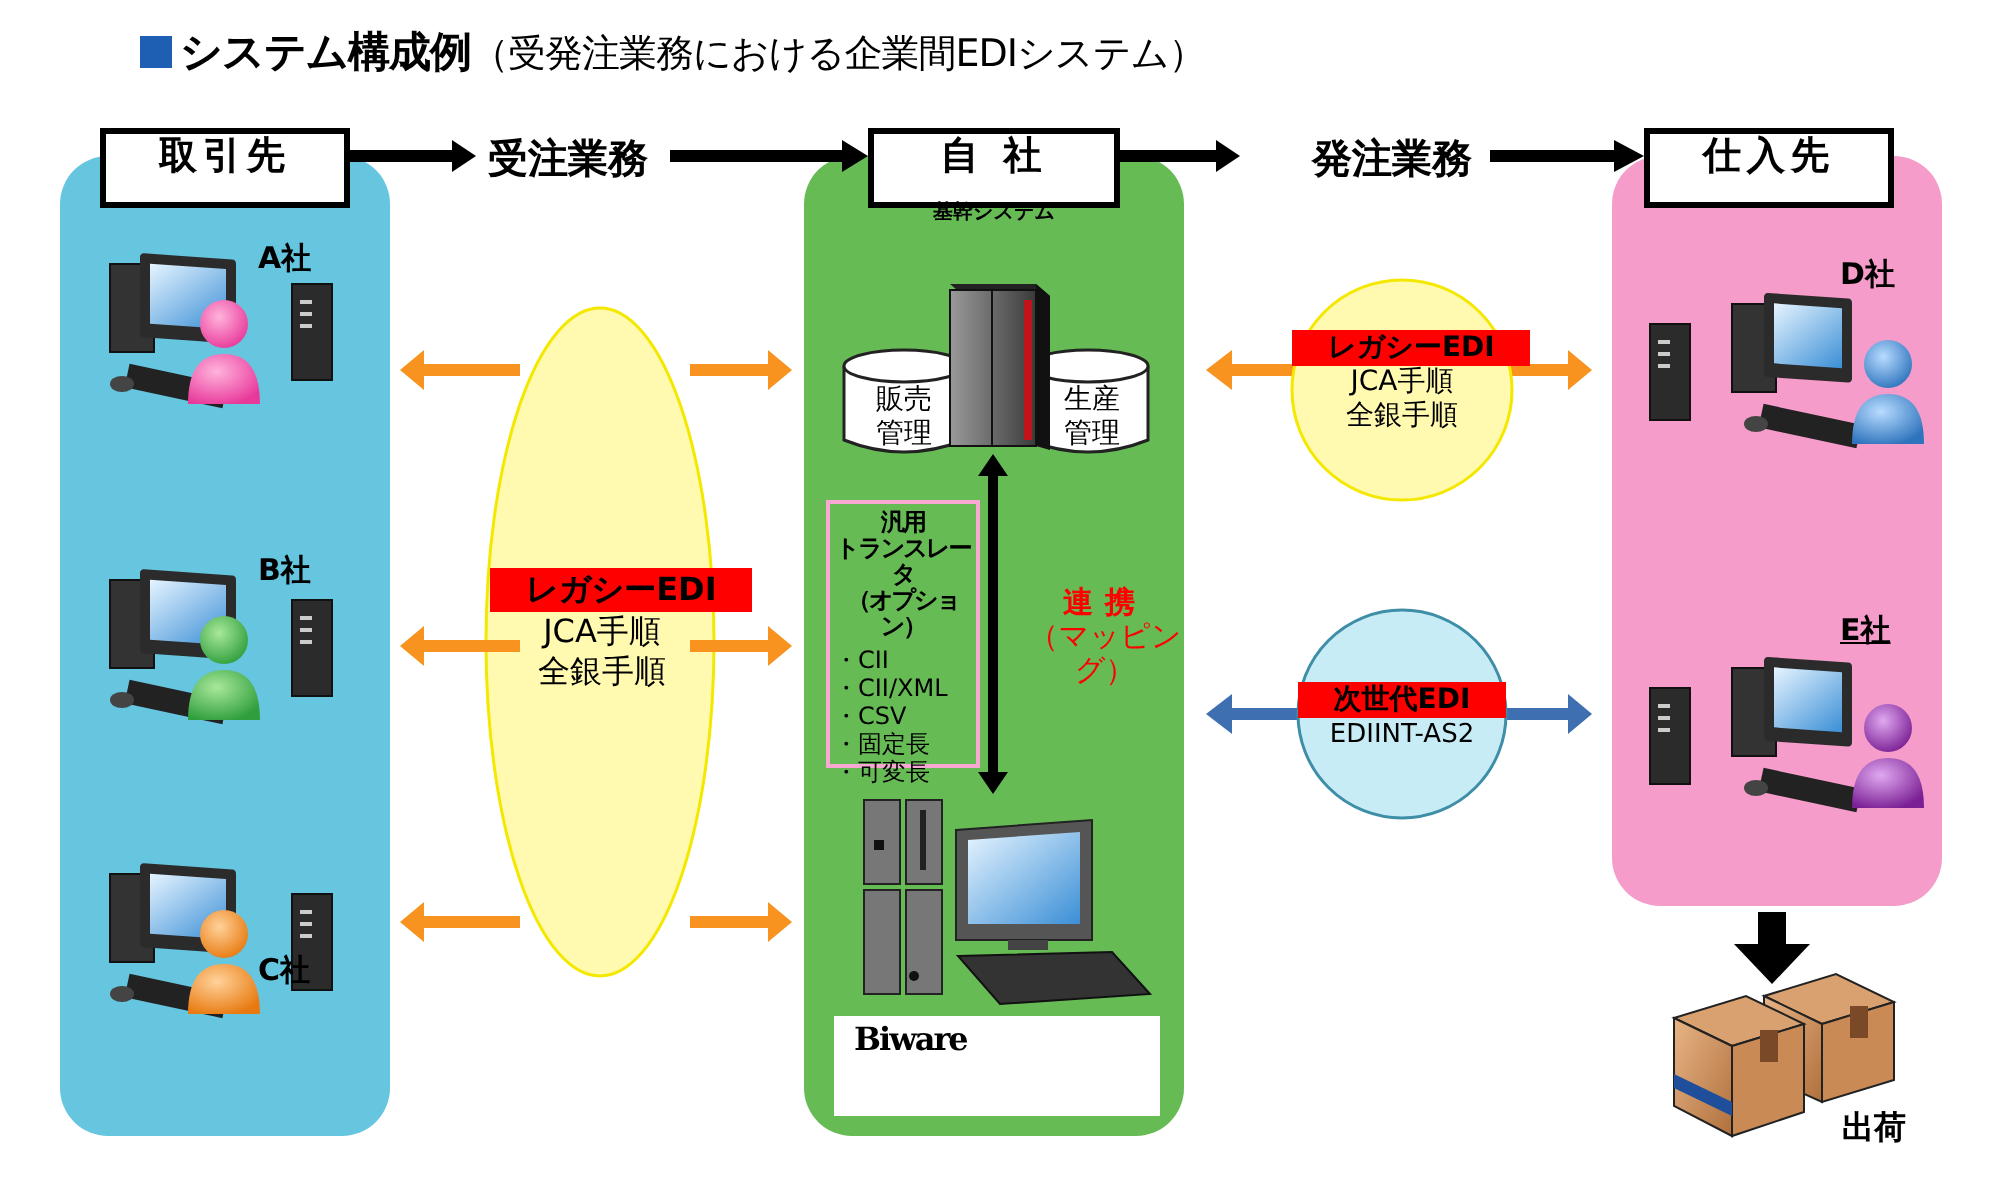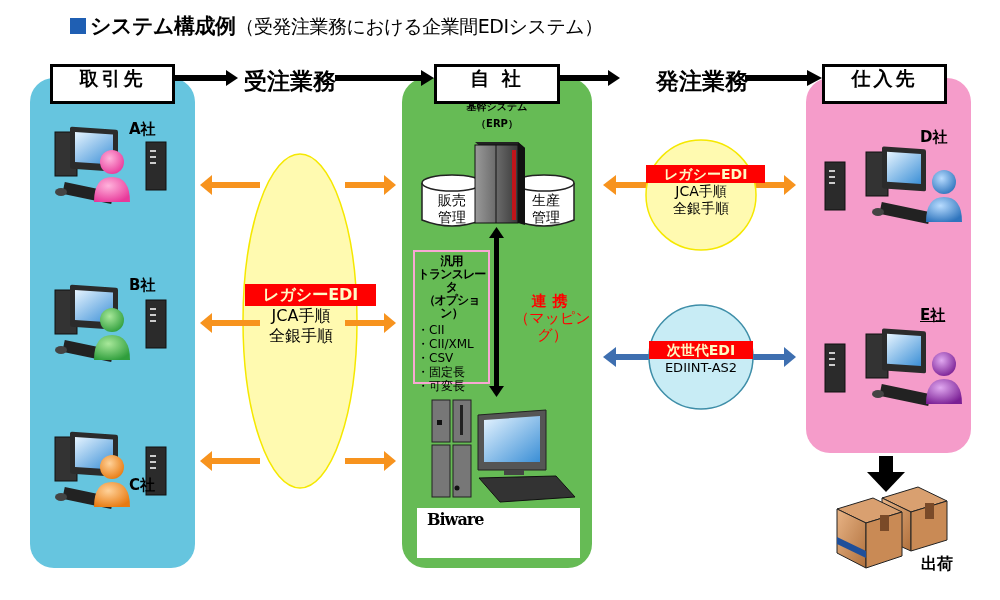--- a/index.html
+++ b/index.html
@@ -11,30 +11,30 @@
   .title .sub { font-weight:normal; font-size:19px; }
   .panel { position:absolute; border-radius:24px; }
   .panel-left { left:30px; top:78px; width:165px; height:490px; background:#66c5df; }
   .panel-center { left:402px; top:78px; width:190px; height:490px; background:#66bb55; }
   .panel-right { left:806px; top:78px; width:165px; height:375px; background:#f59cca; }
   .hdr { position:absolute; top:64px; height:40px; background:#fff; border:3px solid #000; box-sizing:border-box;
          font-weight:bold; font-size:19px; text-align:center; line-height:22px; letter-spacing:3px; }
   .hdr-left { left:50px; width:125px; }
   .hdr-center { left:434px; width:126px; }
   .hdr-right { left:822px; width:125px; }
-  .flowlbl { position:absolute; top:66px; font-weight:bold; font-size:23px; white-space:nowrap; }
+  .flowlbl { position:absolute; top:66px; font-weight:bold; font-size:20px; white-space:nowrap; }
   .company { position:absolute; font-weight:bold; font-size:15px; }
   .erp-title { position:absolute; left:402px; width:190px; top:98px; text-align:center; font-weight:bold; font-size:10px; line-height:17px; }
   .db-label { position:absolute; font-size:14px; line-height:17px; text-align:center; width:40px; }
   .trans-box { position:absolute; left:413px; top:250px; width:77px; height:134px; border:2px solid #f9a8d4; box-sizing:border-box; }
   .trans-title { text-align:center; font-weight:bold; font-size:12px; line-height:13px; margin-top:3px; letter-spacing:-1px; }
   .trans-item { font-size:12px; line-height:14px; padding-left:2px; white-space:nowrap; }
   .renkei { position:absolute; left:505px; top:293px; width:95px; text-align:center; color:#ff0000; font-size:15px; line-height:17px; }
   .renkei b { letter-spacing:6px; }
-  .redtag { display:inline-block; background:#ff0000; color:#fef9c3; font-weight:bold; padding:0 18px; white-space:nowrap; }
+  .redtag { display:inline-block; background:#ff0000; color:#000000; font-weight:bold; padding:0 18px; white-space:nowrap; }
   .oval-text { position:absolute; text-align:center; font-size:16px; line-height:20px; }
   .logo-box { position:absolute; left:417px; top:508px; width:163px; height:50px; background:#fff; }
   .logo-biware { position:absolute; left:10px; top:2px; font-family:"DejaVu Serif", serif; font-weight:bold; font-size:16px; letter-spacing:-1px; }
   .logo-edi { position:absolute; left:9px; top:17px; font-weight:bold; font-size:25px; letter-spacing:-0.5px; }
   .shukka { position:absolute; left:921px; top:554px; font-weight:bold; font-size:16px; }
   svg { position:absolute; left:0; top:0; }
 </style>
 </head>
 <body>
 
@@ -278,21 +278,20 @@
   <span>JCA手順</span><br>
   <span>全銀手順</span>
 </div>
 <div class="oval-text" style="left:646px; top:341px; width:110px; font-size:13px; line-height:17px;">
   <span class="redtag" style="font-size:14px; line-height:18px;">次世代EDI</span><br>
   <span>EDIINT-AS2</span>
 </div>
 
 <div class="erp-title">
   <div>基幹システム</div>
-  <div>（ERP）</div>
 </div>
 <div class="db-label" style="left:432px; top:192px;">
   <div>販売</div>
   <div>管理</div>
 </div>
 <div class="db-label" style="left:526px; top:192px;">
   <div>生産</div>
   <div>管理</div>
 </div>
 

